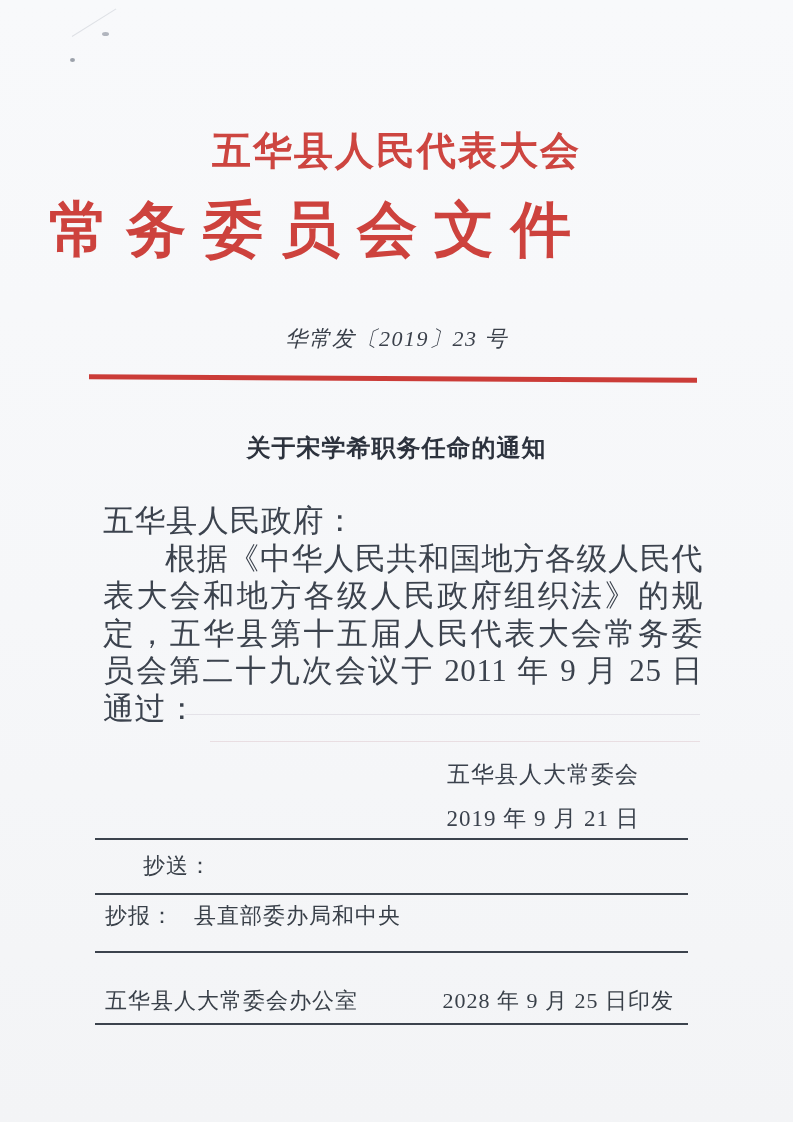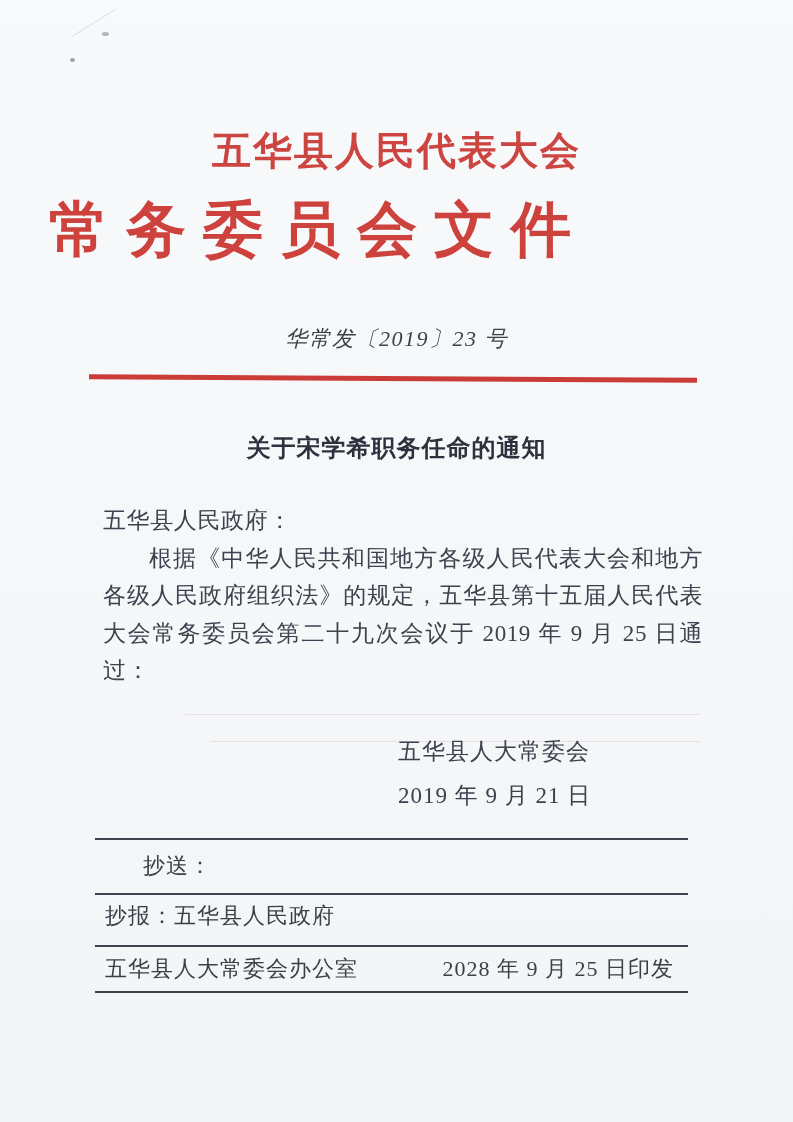--- a/index.html
+++ b/index.html
@@ -86,40 +86,40 @@
     text-align: center;
     font-size: 24px;
     font-weight: bold;
     letter-spacing: 1px;
     color: #2c323d;
   }
   .body-block {
     position: absolute;
     left: 103px; top: 502px;
     width: 600px;
-    font-size: 23px;
+    font-size: 31px;
     line-height: 37.6px;
     letter-spacing: 0.6px;
     text-align: justify;
     color: #3c434e;
   }
   .body-block p { margin: 0; text-indent: 2em; }
   .body-block .salutation { text-indent: 0; }
 
   .artifact-line-a, .artifact-line-b {
     position: absolute; height: 1px; pointer-events: none;
   }
   .artifact-line-a { left: 185px; top: 714px; width: 515px; background: #e4e2e8; }
   .artifact-line-b { left: 210px; top: 741px; width: 490px; background: #e9dee2; }
 
   .signature-block {
     position: absolute;
-    left: 398px; top: 736px;
+    left: 398px; top: 759px;
     width: 290px;
-    text-align: left;
+    text-align: center;
     font-size: 23px;
     letter-spacing: 1px;
     color: #3b424d;
   }
   .signature-block .sig-org { margin-bottom: 13px; }
 
   .footer {
     position: absolute;
     left: 95px; top: 838px;
     width: 593px;
@@ -132,30 +132,32 @@
   .footer .cc-row {
     display: flex;
     padding: 7px 8px 8px 10px;
     line-height: 38px;
     border-bottom: 2px solid #3c434d;
   }
   .footer .cc-label { white-space: nowrap; margin-left: 38px; }
   .footer .cc-content { flex: 1; }
   .footer .report-row {
     display: flex;
-    padding: 5px 8px 14px 10px;
+    padding: 5px 8px 20px 10px;
     line-height: 31px;
     border-bottom: 2px solid #3c434d;
+    gap: 20px;
   }
   .footer .bottom-row {
     display: flex;
     justify-content: space-between;
     align-items: flex-end;
     padding: 6px 14px 7px 10px;
     line-height: 31px;
+    margin-top: 26px;
   }
 </style>
 </head>
 <body>
 
 <div class="page">
 
   <div class="crease">
     <span class="line"></span>
     <span class="speck-a"></span>
@@ -167,38 +169,38 @@
   <div class="doc-type-line">常务委员会文件</div>
 
   <div class="doc-number">华常发〔2019〕23 号</div>
 
   <div class="red-rule"></div>
 
   <div class="notice-title">关于宋学希职务任命的通知</div>
 
   <div class="body-block">
     <p class="salutation">五华县人民政府：</p>
-    <p>根据《中华人民共和国地方各级人民代表大会和地方各级人民政府组织法》的规定，五华县第十五届人民代表大会常务委员会第二十九次会议于 2019 年 9 月 25 日通过：</p>
+    <p>根据《中华人民共和国地方各级人民代表大会和地方各级人民政府组织法》的规定，五华县第十五届人民代表大会常务委员会第二十九次会议于 2011 年 9 月 25 日通过：</p>
   </div>
 
   <div class="artifact-line-a"></div>
   <div class="artifact-line-b"></div>
 
   <div class="signature-block">
     <div class="sig-org">五华县人大常委会</div>
     <div class="sig-date">2019 年 9 月 21 日</div>
   </div>
 
   <div class="footer">
     <div class="cc-row">
       <span class="cc-label">抄送：</span>
     </div>
     <div class="report-row">
       <span>抄报：</span>
-      <span>五华县人民政府</span>
+      <span>县直部委办局和中央</span>
     </div>
     <div class="bottom-row">
       <span>五华县人大常委会办公室</span>
       <span>2028 年 9 月 25 日印发</span>
     </div>
   </div>
 
 </div>
 
 </body></html>

